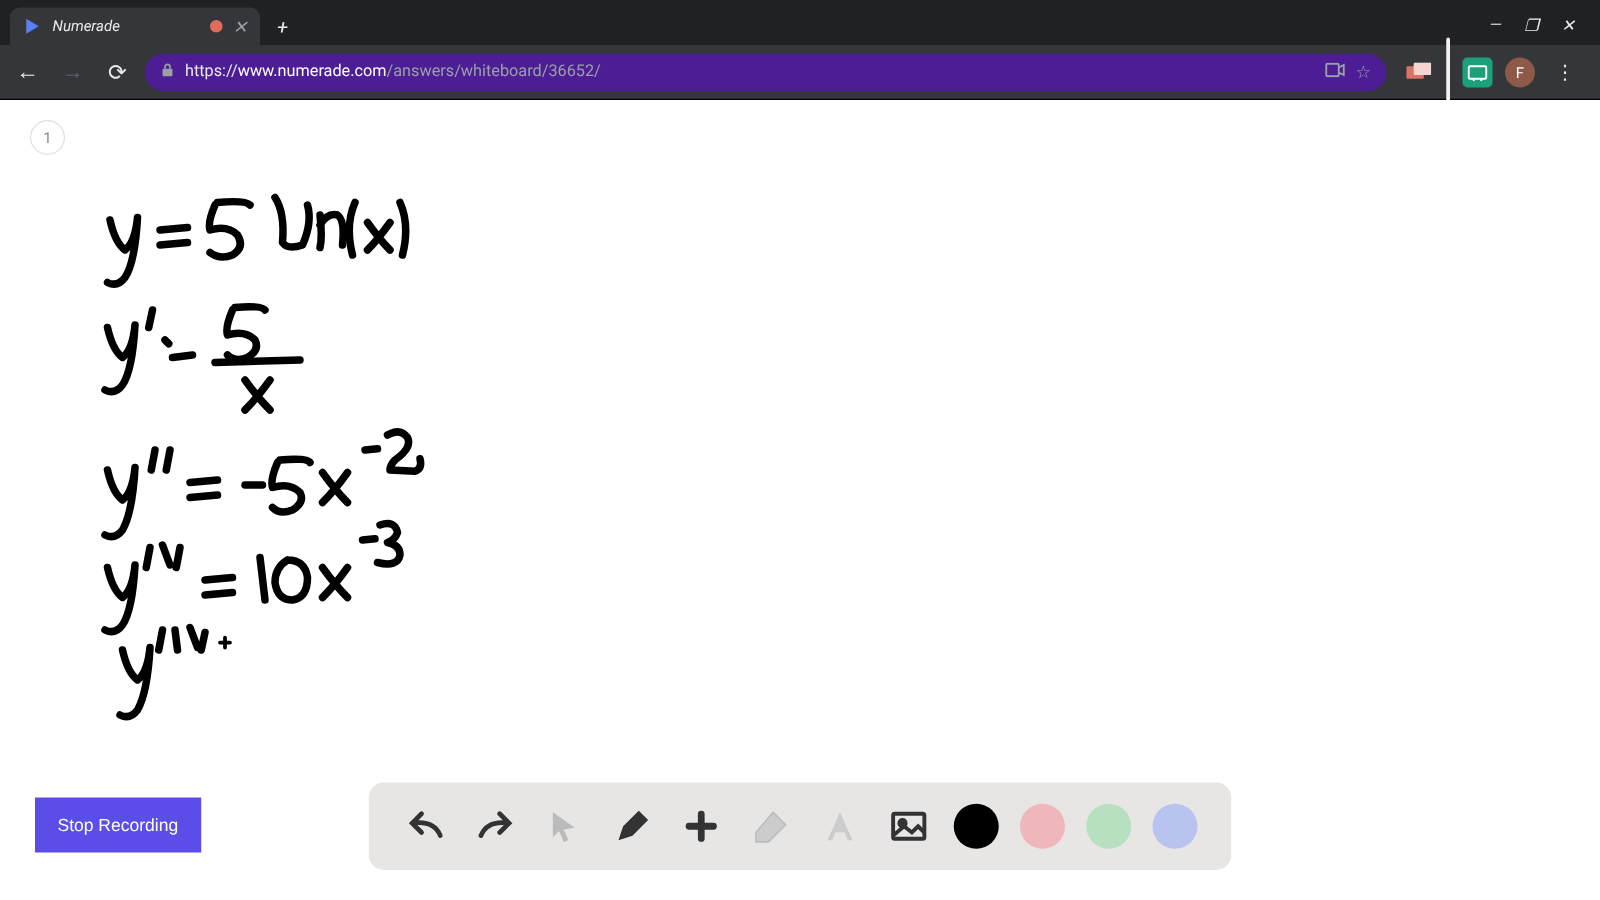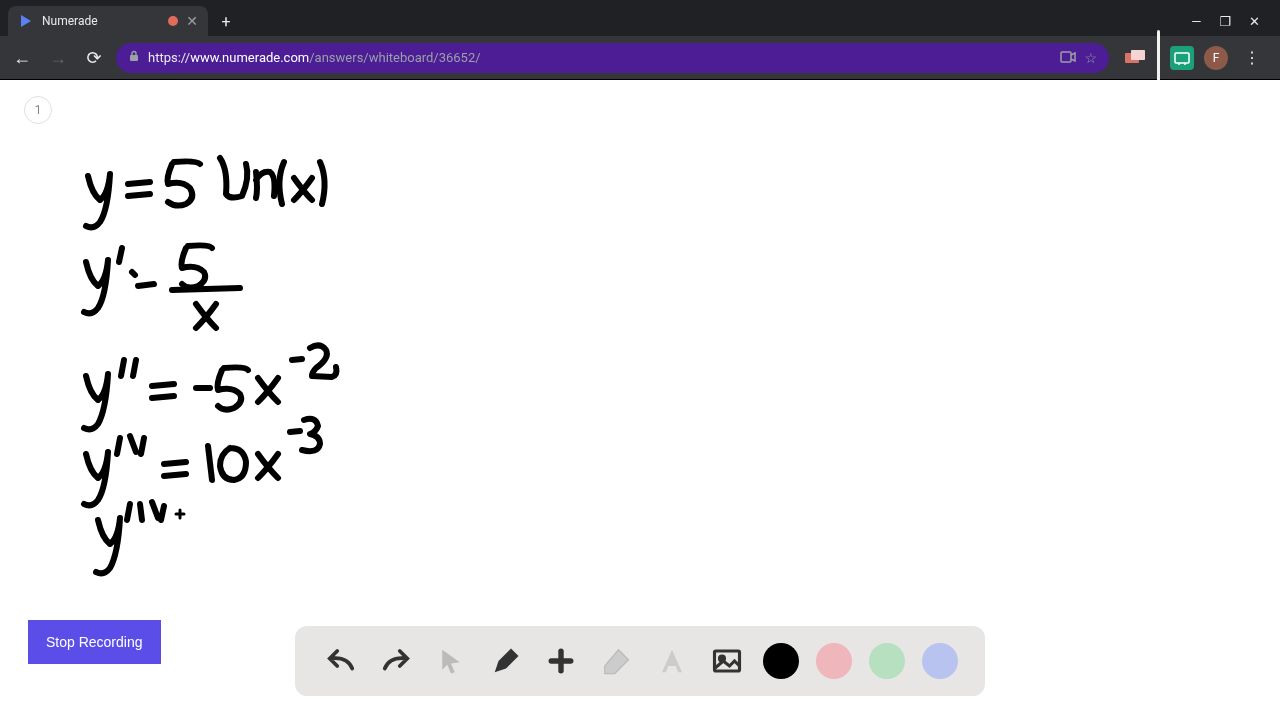--- a/index.html
+++ b/index.html
@@ -1,20 +1,20 @@
 <!DOCTYPE html>
 <html><head>
 <meta charset="utf-8">
 <style>
 * { margin: 0; padding: 0; box-sizing: border-box; }
 body { font-family: -apple-system, BlinkMacSystemFont, "Segoe UI", Roboto, sans-serif; background: #fff; width: 1280px; height: 720px; overflow: hidden; }
 
 
 .browser-chrome { background: #202124; }
-.tab-bar { display: flex; align-items: center; height: 36px; padding: 6px 8px 0 8px; gap: 4px; }
+.tab-bar { display: flex; align-items: center; height: 36px; padding: 6px 8px 0 8px; gap: 4px; font-style: italic; }
 .tab { display: flex; align-items: center; background: #35363a; border-radius: 8px 8px 0 0; padding: 0 10px; height: 30px; min-width: 200px; gap: 8px; color: #e8eaed; font-size: 12px; }
 .tab .favicon { width: 16px; height: 16px; display: flex; align-items: center; justify-content: center; }
 .tab-title { flex: 1; }
 .tab-status { width: 10px; height: 10px; border-radius: 50%; background: #e06c5a; }
 .tab-close { color: #9aa0a6; font-size: 14px; cursor: pointer; }
 .new-tab { width: 28px; height: 28px; border-radius: 50%; display: flex; align-items: center; justify-content: center; color: #e8eaed; cursor: pointer; font-size: 16px; }
 .window-controls { margin-left: auto; display: flex; gap: 18px; padding-right: 12px; color: #e8eaed; }
 .window-controls span { cursor: pointer; font-size: 13px; }
 
 .nav-bar { display: flex; align-items: center; height: 44px; background: #35363a; padding: 0 8px; gap: 8px; border-bottom: 1px solid #000; }
@@ -33,21 +33,21 @@
 .menu-dots { padding: 0 6px; cursor: pointer; color: #e8eaed; font-size: 16px; }
 
 
 .page { position: relative; width: 100%; height: calc(720px - 80px); background: #fff; }
 .page-counter { position: absolute; top: 16px; left: 24px; width: 28px; height: 28px; border: 1px solid #e0e0e0; border-radius: 50%; display: flex; align-items: center; justify-content: center; font-size: 12px; color: #888; }
 
 
 .whiteboard { position: absolute; top: 0; left: 0; width: 100%; height: 100%; }
 
 
-.stop-rec { position: absolute; bottom: 56px; left: 28px; background: #5b4ee8; color: #fff; border: none; padding: 14px 18px; font-size: 14px; cursor: pointer; }
+.stop-rec { position: absolute; bottom: 38px; left: 28px; background: #5b4ee8; color: #fff; border: none; padding: 14px 18px; font-size: 14px; cursor: pointer; }
 
 
 .toolbar { position: absolute; bottom: 24px; left: 50%; transform: translateX(-50%); width: 690px; height: 70px; background: #e8e6e4; border-radius: 12px; display: flex; align-items: center; justify-content: space-around; padding: 0 18px; }
 .tool { width: 38px; height: 38px; display: flex; align-items: center; justify-content: center; cursor: pointer; color: #333; }
 .tool.disabled { color: #bbb; }
 .tool svg { width: 30px; height: 30px; }
 .tool.plus svg { width: 26px; height: 26px; }
 .color-swatch { width: 36px; height: 36px; border-radius: 50%; cursor: pointer; }
 .color-swatch.black { background: #000; }
 .color-swatch.pink { background: #efb6bb; }

